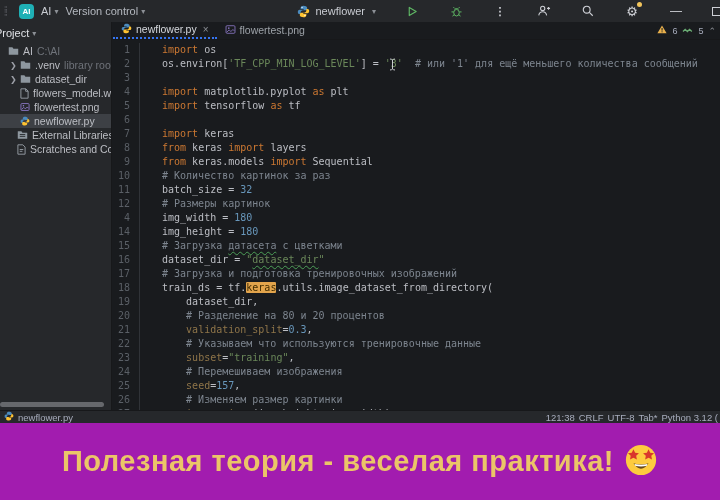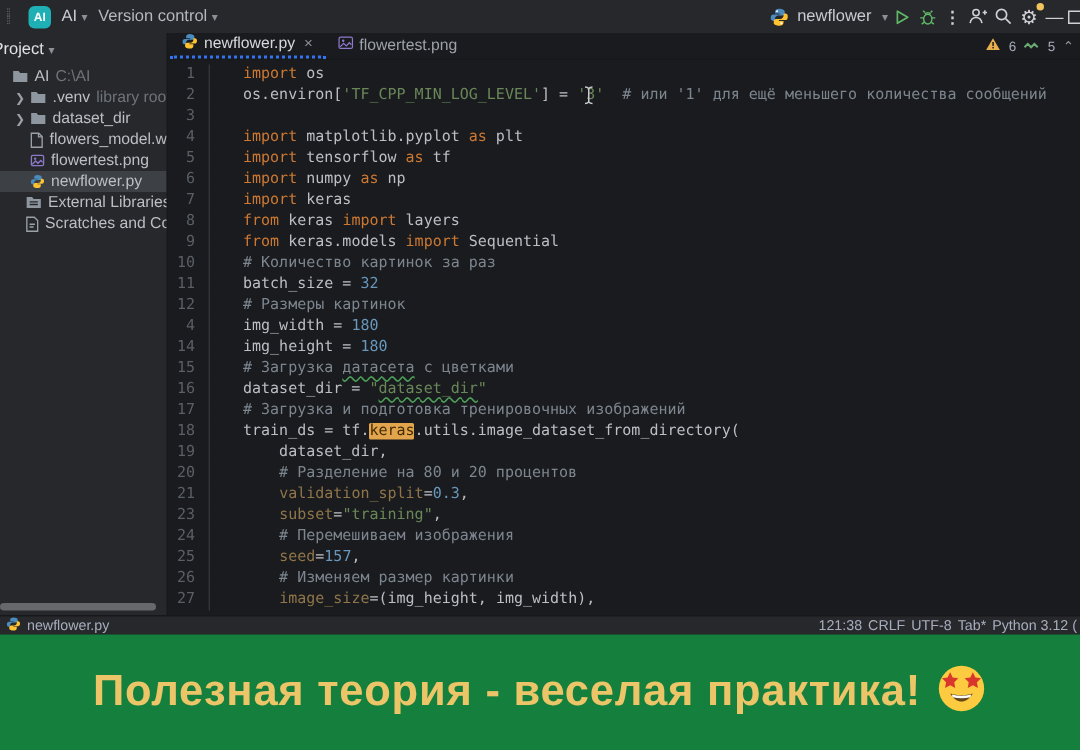--- a/index.html
+++ b/index.html
@@ -3,21 +3,21 @@
 <meta charset="utf-8">
 <style>
   html,body{margin:0;padding:0;background:#000;}
   *{box-sizing:border-box;}
   .window{position:relative;width:720px;height:500px;overflow:hidden;background:#191B1E;
     font-family:"Liberation Sans",sans-serif;color:#BCBEC4;}
   
   .titlebar{position:absolute;top:0;left:0;right:0;height:22px;background:#26282B;
     display:flex;align-items:center;font-size:11px;color:#C8CBD1;}
   .tb-left{display:flex;align-items:center;gap:7px;padding-left:4px;flex:1;}
-  .tb-right{display:flex;align-items:center;gap:1px;padding-right:6px;}
+  .tb-right{display:flex;align-items:center;gap:28px;padding-right:6px;}
   .drag-dots{color:#5A5D63;font-size:8px;letter-spacing:-1px;line-height:5px;width:8px;}
   .ai-badge{width:15px;height:15px;border-radius:4px;background:#1FB0B5;color:#fff;
     font-size:8px;font-weight:bold;display:flex;align-items:center;justify-content:center;}
   .chev{font-size:8px;color:#8C9096;margin-left:3px;}
   .tb-item{display:flex;align-items:center;cursor:default;}
   .runcfg{display:flex;align-items:center;gap:4px;}
   .ticon{display:flex;align-items:center;justify-content:center;width:16px;height:16px;}
   .gear{position:relative;font-size:13px;color:#CED0D6;line-height:1;}
   .gear .dot{position:absolute;top:-1px;right:-2px;width:5px;height:5px;border-radius:50%;background:#F2C55C;}
   .minbtn{color:#CED0D6;font-size:12px;}
@@ -57,21 +57,21 @@
   .inspections{position:absolute;top:3px;right:4px;display:flex;align-items:center;gap:5px;
     font-size:9px;color:#A8ADBD;font-family:"Liberation Sans",sans-serif;}
   .ibeam{position:absolute;left:275px;top:35px;}
   
   .statusbar{position:absolute;left:0;right:0;bottom:77px;height:13px;background:#26282B;
     border-top:1px solid #17181A;display:flex;align-items:center;font-size:9.5px;color:#A8ADBD;
     padding:0 2px 0 4px;overflow:hidden;}
   .sb-left{display:flex;align-items:center;gap:4px;flex:1;}
   .sb-right{display:flex;align-items:center;gap:4px;white-space:nowrap;}
   
-  .caption{position:absolute;left:0;right:0;bottom:0;height:77px;background:#15803d;
+  .caption{position:absolute;left:0;right:0;bottom:0;height:77px;background:#a21caf;
     display:flex;align-items:center;justify-content:center;gap:10px;}
   .caption-text{color:#EBC568;font-size:29px;font-weight:bold;letter-spacing:.5px;
     font-family:"Liberation Sans",sans-serif;}
 </style>
 </head>
 <body>
 
 <div class="window">
 
   <div class="titlebar">
@@ -236,36 +236,37 @@
         </span>
         <span>flowertest.png</span>
       </div>
     </div>
     <div class="code-area" id="code">
         <div class="cl"><span class="ln">1</span><span class="ct"><span class="tk-k">import</span><span class="tk-p"> os</span></span></div>
         <div class="cl"><span class="ln">2</span><span class="ct"><span class="tk-p">os.environ[</span><span class="tk-s">'TF_CPP_MIN_LOG_LEVEL'</span><span class="tk-p">] = </span><span class="tk-s">'3'</span><span class="tk-p">  </span><span class="tk-c"># или '1' для ещё меньшего количества сообщений</span></span></div>
         <div class="cl"><span class="ln">3</span><span class="ct"></span></div>
         <div class="cl"><span class="ln">4</span><span class="ct"><span class="tk-k">import</span><span class="tk-p"> matplotlib.pyplot </span><span class="tk-k">as</span><span class="tk-p"> plt</span></span></div>
         <div class="cl"><span class="ln">5</span><span class="ct"><span class="tk-k">import</span><span class="tk-p"> tensorflow </span><span class="tk-k">as</span><span class="tk-p"> tf</span></span></div>
-        <div class="cl"><span class="ln">6</span><span class="ct"><span class="tk-k">import</span><span class="tk-p"> numpy </span><span class="tk-k">as</span><span class="tk-p"> np</span></span></div>
+        <div class="cl"><span class="ln">6</span></div>
         <div class="cl"><span class="ln">7</span><span class="ct"><span class="tk-k">import</span><span class="tk-p"> keras</span></span></div>
         <div class="cl"><span class="ln">8</span><span class="ct"><span class="tk-k">from</span><span class="tk-p"> keras </span><span class="tk-k">import</span><span class="tk-p"> layers</span></span></div>
         <div class="cl"><span class="ln">9</span><span class="ct"><span class="tk-k">from</span><span class="tk-p"> keras.models </span><span class="tk-k">import</span><span class="tk-p"> Sequential</span></span></div>
         <div class="cl"><span class="ln">10</span><span class="ct"><span class="tk-c"># Количество картинок за раз</span></span></div>
         <div class="cl"><span class="ln">11</span><span class="ct"><span class="tk-p">batch_size = </span><span class="tk-n">32</span></span></div>
         <div class="cl"><span class="ln">12</span><span class="ct"><span class="tk-c"># Размеры картинок</span></span></div>
         <div class="cl"><span class="ln">4</span><span class="ct"><span class="tk-p">img_width = </span><span class="tk-n">180</span></span></div>
         <div class="cl"><span class="ln">14</span><span class="ct"><span class="tk-p">img_height = </span><span class="tk-n">180</span></span></div>
         <div class="cl"><span class="ln">15</span><span class="ct"><span class="tk-c"># Загрузка </span><span class="tk-cw">датасета</span><span class="tk-c"> с цветками</span></span></div>
         <div class="cl"><span class="ln">16</span><span class="ct"><span class="tk-p">dataset_dir = </span><span class="tk-s">"</span><span class="tk-sw">dataset_dir</span><span class="tk-s">"</span></span></div>
         <div class="cl"><span class="ln">17</span><span class="ct"><span class="tk-c"># Загрузка и подготовка тренировочных изображений</span></span></div>
         <div class="cl"><span class="ln">18</span><span class="ct"><span class="tk-p">train_ds = tf.</span><span class="tk-hl">keras</span><span class="tk-p">.utils.image_dataset_from_directory(</span></span></div>
         <div class="cl"><span class="ln">19</span><span class="ct"><span class="tk-p">    dataset_dir,</span></span></div>
         <div class="cl"><span class="ln">20</span><span class="ct"><span class="tk-c">    # Разделение на 80 и 20 процентов</span></span></div>
         <div class="cl"><span class="ln">21</span><span class="ct"><span class="tk-p">    </span><span class="tk-a">validation_split</span><span class="tk-p">=</span><span class="tk-n">0.3</span><span class="tk-p">,</span></span></div>
+        <div class="cl"><span class="ln">22</span><span class="ct"><span class="tk-c">    # Указываем что используются тренировочные данные</span></span></div>
         <div class="cl"><span class="ln">23</span><span class="ct"><span class="tk-p">    </span><span class="tk-a">subset</span><span class="tk-p">=</span><span class="tk-s">"training"</span><span class="tk-p">,</span></span></div>
         <div class="cl"><span class="ln">24</span><span class="ct"><span class="tk-c">    # Перемешиваем изображения</span></span></div>
         <div class="cl"><span class="ln">25</span><span class="ct"><span class="tk-p">    </span><span class="tk-a">seed</span><span class="tk-p">=</span><span class="tk-n">157</span><span class="tk-p">,</span></span></div>
         <div class="cl"><span class="ln">26</span><span class="ct"><span class="tk-c">    # Изменяем размер картинки</span></span></div>
         <div class="cl"><span class="ln">27</span><span class="ct"><span class="tk-p">    </span><span class="tk-a">image_size</span><span class="tk-p">=(img_height, img_width),</span></span></div>
       </div>
     <div class="inspections">
       <span>
         <svg width="10" height="9" viewBox="0 0 10 9">
             <path d="M5 .5l4.6 7.8H.4z" fill="#E8B04C"></path>

